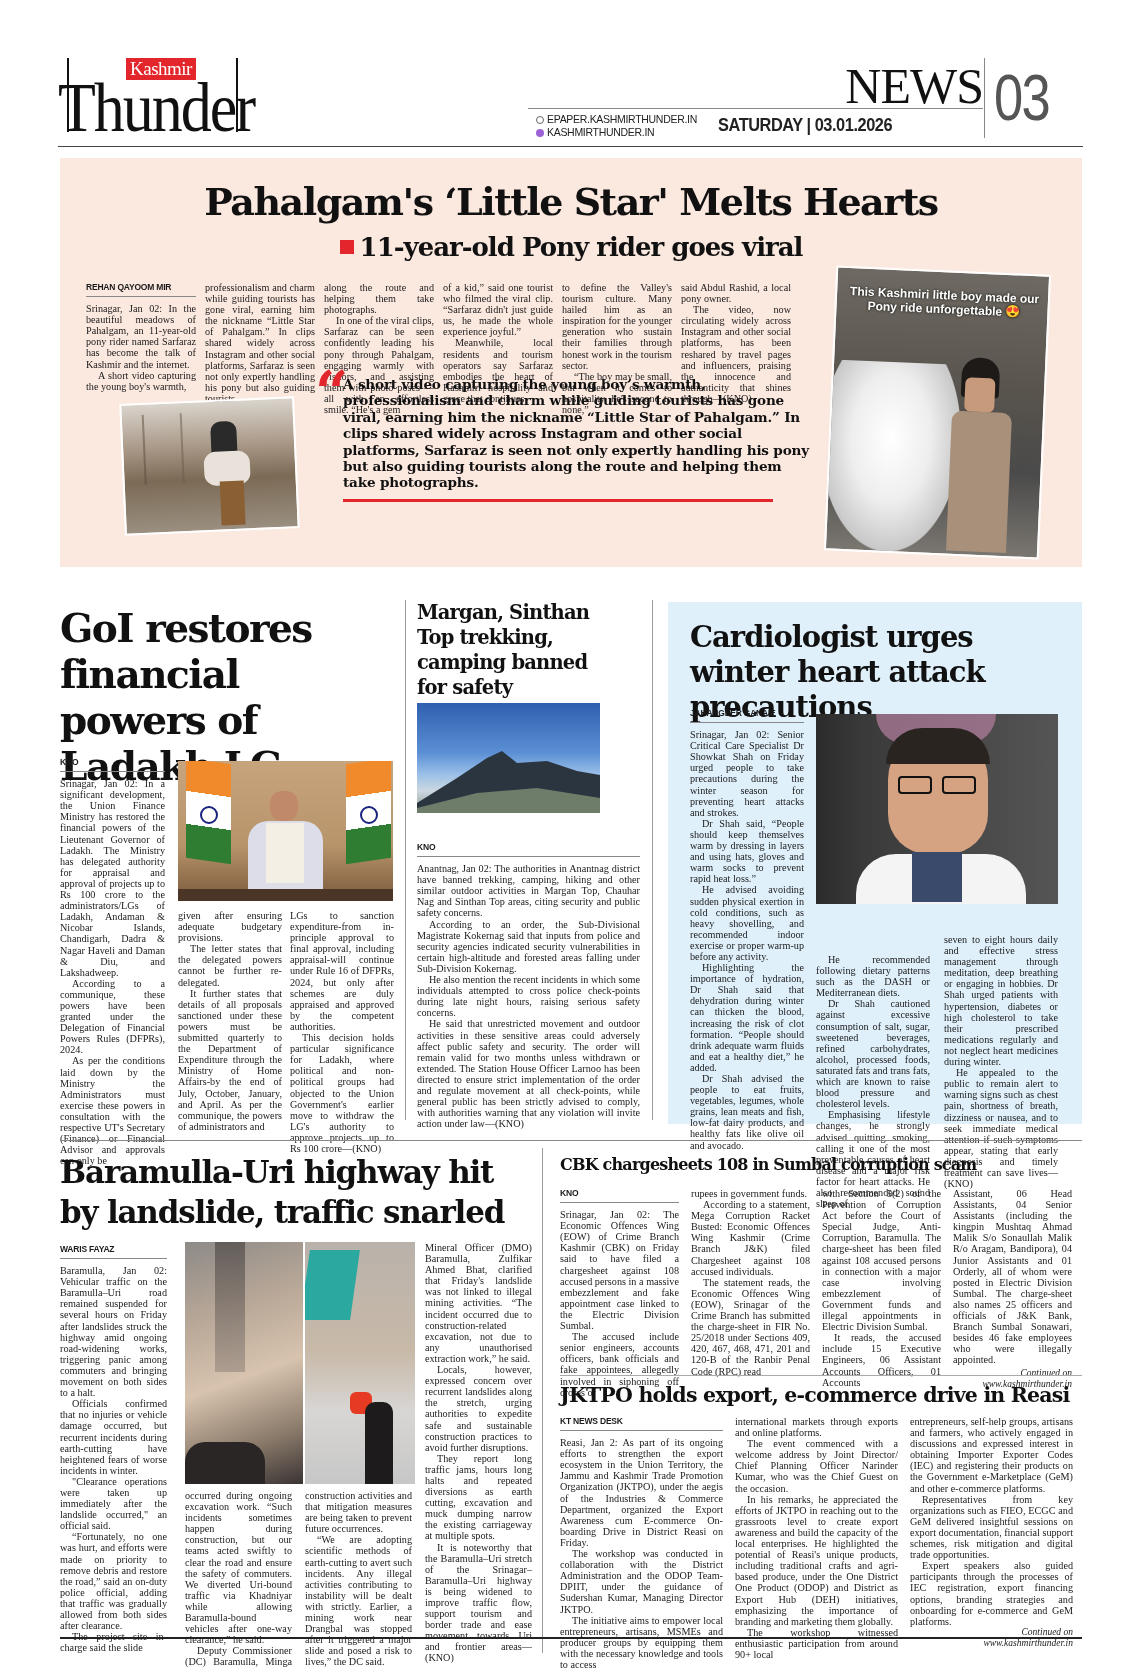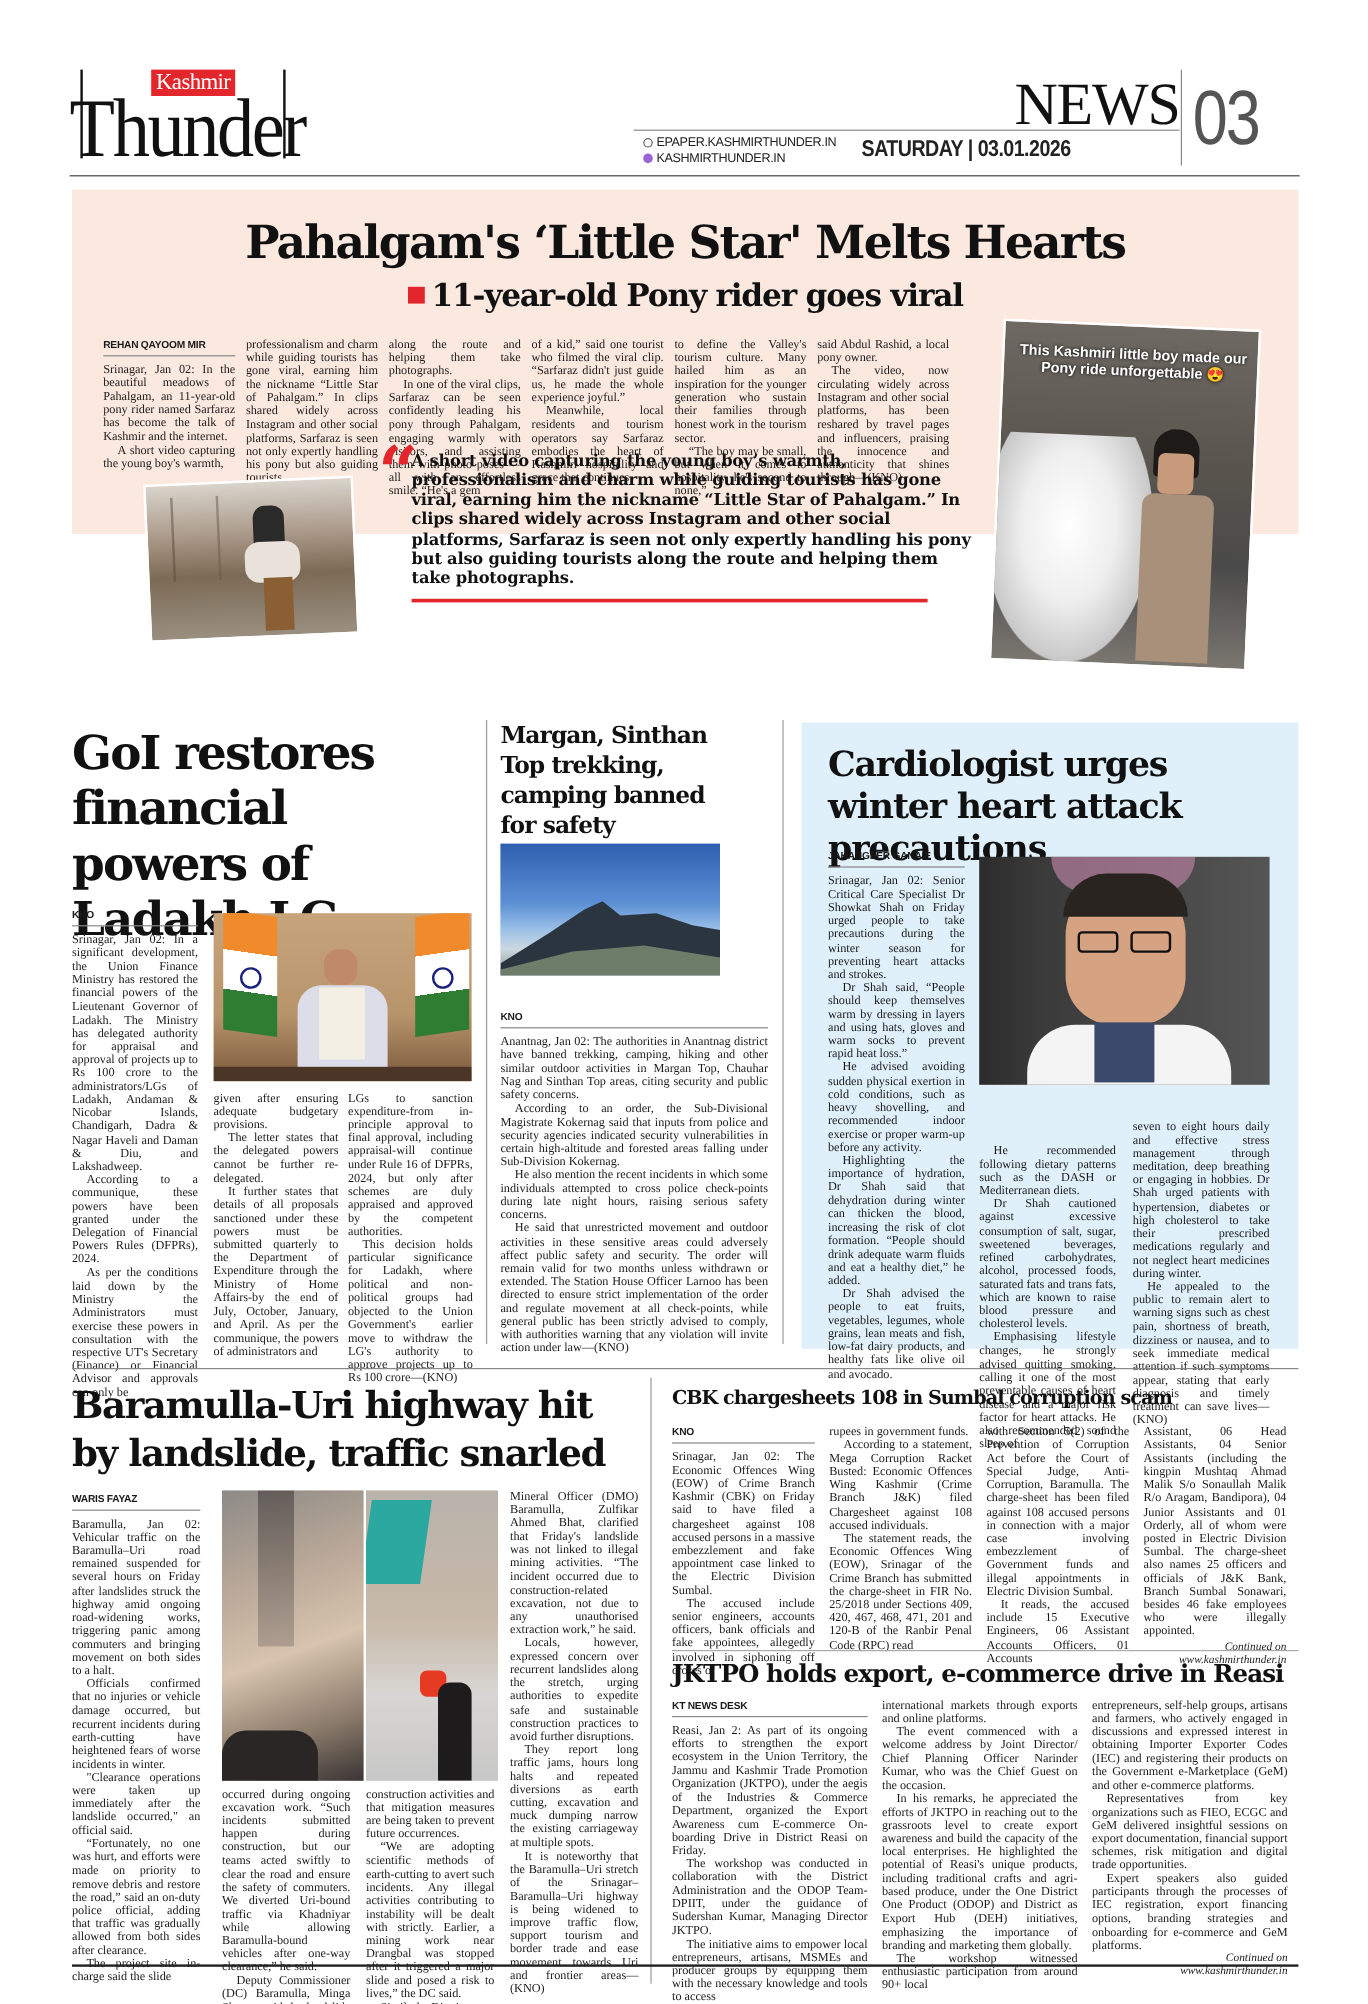--- a/index.html
+++ b/index.html
@@ -50,21 +50,21 @@
     <div class="abs sans" style="left:8px;top:74px;font-size:10.5px;color:#222;letter-spacing:-0.3px;">
       <span style="display:inline-block;width:8px;height:8px;background:#9b63d6;border-radius:50%;margin-right:3px;vertical-align:-1px;"></span><span>KASHMIRTHUNDER.IN</span>
     </div>
     <div class="abs sans" style="left:190px;top:62px;font-size:19px;font-weight:bold;letter-spacing:-0.5px;color:#222;transform:scaleX(0.86);transform-origin:left;">
       <span>SATURDAY</span> | <span>03.01.2026</span>
     </div>
   </div>
   <div class="abs" style="left:0;top:94px;width:1025px;height:1px;background:#444;"></div>
 </div>
 
-<div class="abs feature-bg" style="left:60px;top:158px;width:1022px;height:287px;">
+<div class="abs feature-bg" style="left:60px;top:158px;width:1022px;height:409px;">
   <h1 class="abs head-big" style="left:0;width:1022px;text-align:center;top:22px;font-size:38px;line-height:44px;">Pahalgam's ‘Little Star' Melts Hearts</h1>
   <div class="abs" style="left:0;width:1022px;text-align:center;top:74px;">
     <span style="display:inline-block;width:14px;height:14px;background:#e2262b;margin-right:6px;vertical-align:2px;"></span><span class="head-big" style="font-size:26px;line-height:30px;letter-spacing:-1px;">11-year-old Pony rider goes viral</span>
   </div>
 
   <div class="abs txt" style="left:26px;top:124px;width:110px;">
     <div class="byline">REHAN QAYOOM MIR</div>
     <p class="first">Srinagar, Jan 02: In the beautiful meadows of Pahalgam, an 11-year-old pony rider named Sarfaraz has become the talk of Kashmir and the internet.</p>
     <p>A short video capturing the young boy's warmth,</p>
   </div>
@@ -203,21 +203,21 @@
   <div class="photo" style="left:125px;top:90px;width:118px;height:242px;background:linear-gradient(160deg,#8d8a87 0%,#b9a898 30%,#d7c3ae 55%,#8a7a6a 80%,#3a3434 100%);">
     <div class="abs" style="left:30px;top:0;width:30px;height:130px;background:linear-gradient(180deg,#4e4846,#9d8f84);opacity:0.7;"></div>
     <div class="abs" style="left:0;top:200px;width:80px;height:42px;background:#2a2626;border-radius:20px 20px 0 0;"></div>
   </div>
   <div class="photo" style="left:245px;top:90px;width:110px;height:242px;background:linear-gradient(180deg,#b9b2ab 0%,#c8b9a8 45%,#d8d6d4 70%,#c7c7c7 100%);">
     <div class="abs" style="left:0;top:8px;width:50px;height:70px;background:#2ba8a0;transform:skewX(-8deg);"></div>
     <div class="abs" style="left:45px;top:150px;width:22px;height:22px;background:#e63b22;border-radius:6px;"></div>
     <div class="abs" style="left:60px;top:160px;width:28px;height:82px;background:#1d1b1b;border-radius:10px 10px 0 0;"></div>
   </div>
   <div class="abs txt" style="left:125px;top:338px;width:107px;">
-    <p class="first">occurred during ongoing excavation work. “Such incidents submitted happen during construction, but our teams acted swiftly to clear the road and ensure the safety of commuters. We diverted Uri-bound traffic via Khadniyar while allowing Baramulla-bound vehicles after one-way clearance,” he said.</p>
+    <p class="first">occurred during ongoing excavation work. “Such incidents sometimes happen during construction, but our teams acted swiftly to clear the road and ensure the safety of commuters. We diverted Uri-bound traffic via Khadniyar while allowing Baramulla-bound vehicles after one-way clearance,” he said.</p>
     <p>Deputy Commissioner (DC) Baramulla, Minga Sherpa, said the landslide was a result of ongoing</p>
   </div>
   <div class="abs txt" style="left:245px;top:338px;width:107px;">
     <p class="first">construction activities and that mitigation measures are being taken to prevent future occurrences.</p>
     <p>“We are adopting scientific methods of earth-cutting to avert such incidents. Any illegal activities contributing to instability will be dealt with strictly. Earlier, a mining work near Drangbal was stopped after it triggered a major slide and posed a risk to lives,” the DC said.</p>
     <p>Similarly, District</p>
   </div>
   <div class="abs txt" style="left:365px;top:90px;width:107px;">
     <p class="first">Mineral Officer (DMO) Baramulla, Zulfikar Ahmed Bhat, clarified that Friday's landslide was not linked to illegal mining activities. “The incident occurred due to construction-related excavation, not due to any unauthorised extraction work,” he said.</p>
     <p>Locals, however, expressed concern over recurrent landslides along the stretch, urging authorities to expedite safe and sustainable construction practices to avoid further disruptions.</p>

